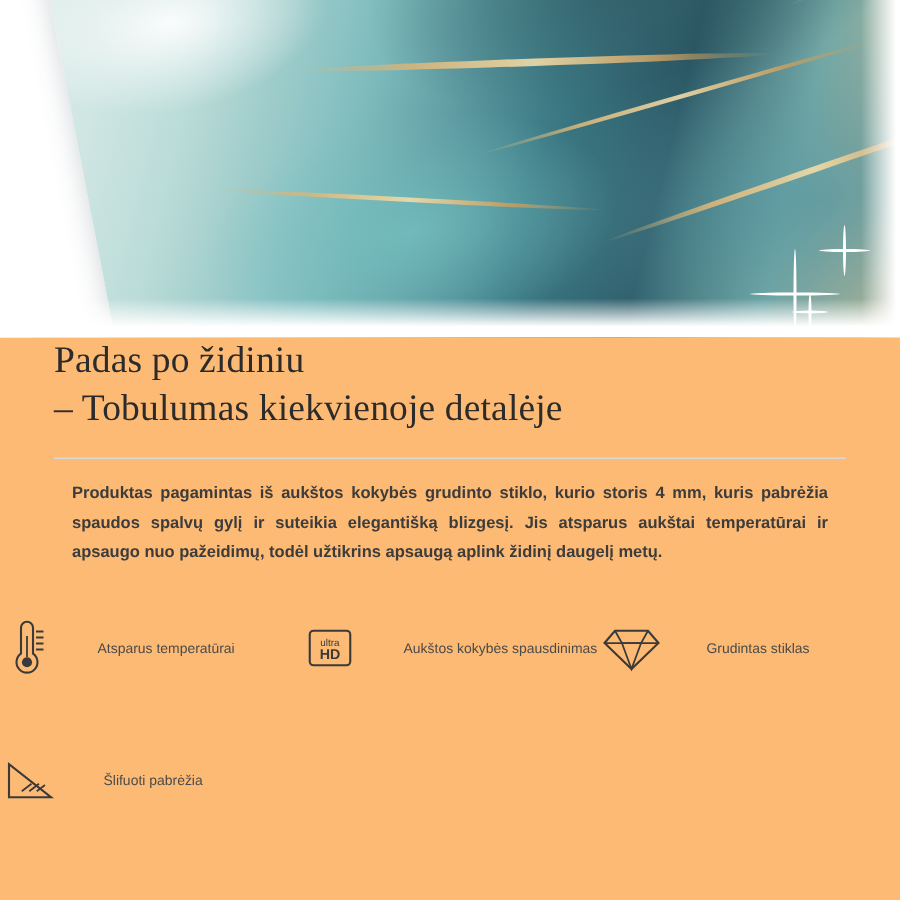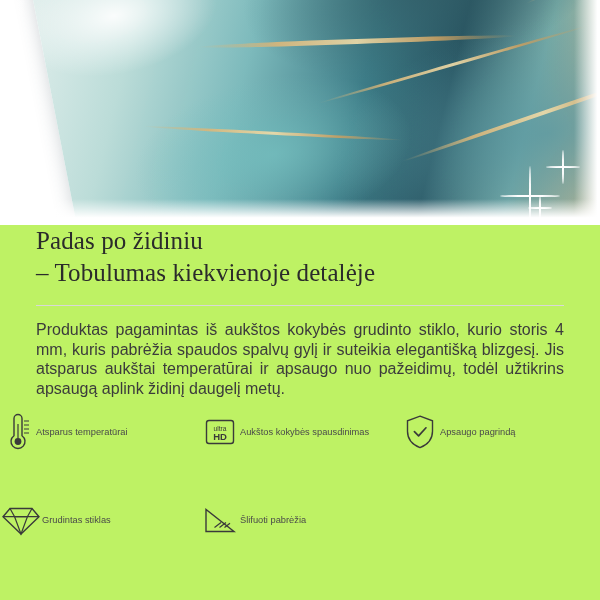--- a/index.html
+++ b/index.html
@@ -10,21 +10,21 @@
     width: 600px;
     height: 600px;
     background: #ffffff;
     font-family: "Liberation Sans", sans-serif;
     overflow: hidden;
   }
   .page {
     position: relative;
     width: 600px;
     height: 600px;
-    background: #bef264;
+    background: #fdba74;
     overflow: hidden;
   }
 
   
   .hero {
     position: absolute;
     left: 0;
     top: 0;
     width: 600px;
     height: 225px;
@@ -136,25 +136,26 @@
   .headline .line2 {
     display: block;
   }
   .divider {
     margin: 16px 36px 0 36px;
     height: 1px;
     background: #d8d8d8;
   }
   .body-copy {
     margin: 14px 0 0 0;
-    padding: 0 36px;
-    font-size: 16px;
+    padding: 0 48px;
+    font-size: 11px;
     line-height: 19.5px;
     color: #3c3c3c;
     text-align: justify;
+    font-weight: bold;
   }
 
   
   .features {
     position: absolute;
     left: 0;
     top: 388px;
     width: 600px;
     display: flex;
     flex-wrap: wrap;
@@ -172,20 +173,21 @@
     display: flex;
     align-items: center;
     justify-content: center;
   }
   .feature .caption {
     font-size: 9.3px;
     color: #4a4a4a;
     text-align: center;
     line-height: 12px;
     max-width: 170px;
+    margin-left: 29px;
   }
   svg { display: block; }
 </style>
 </head>
 <body>
 
 <div class="page">
 
   <div class="hero">
     <div class="hero-inner">
@@ -242,29 +244,20 @@
       <div class="icon-wrap">
         <svg width="40" height="40" viewBox="0 0 40 40" fill="none" stroke="#3a3a3a" stroke-width="1.4">
           <rect x="6.5" y="8.5" width="27" height="23" rx="2.5"></rect>
           <text x="20" y="18.6" font-family="Liberation Sans, sans-serif" font-size="6.6" fill="#3a3a3a" stroke="none" text-anchor="middle">ultra</text>
           <text x="20" y="27.5" font-family="Liberation Sans, sans-serif" font-size="9.5" font-weight="bold" fill="#3a3a3a" stroke="none" text-anchor="middle">HD</text>
         </svg>
       </div>
       <div class="caption">Aukštos kokybės spausdinimas</div>
     </div>
 
-    <div class="feature">
-      <div class="icon-wrap">
-        <svg width="40" height="42" viewBox="0 0 40 42" fill="none" stroke="#3a3a3a" stroke-width="1.4">
-          <path d="M20 5.2l12.5 4.6v10.4c0 8.1-5.4 13.6-12.5 16.4C12.9 33.8 7.5 28.3 7.5 20.2V9.8L20 5.2z"></path>
-          <path d="M14.4 20.6l4.2 4.3 7.4-8.1" stroke-width="1.7" stroke-linecap="round" stroke-linejoin="round"></path>
-        </svg>
-      </div>
-      <div class="caption">Apsaugo pagrindą</div>
-    </div>
 
     <div class="feature">
       <div class="icon-wrap">
         <svg width="42" height="38" viewBox="0 0 42 38" fill="none" stroke="#3a3a3a" stroke-width="1.4">
           <path d="M10 7.5h22l7 8.2L21 33 3 15.7 10 7.5z"></path>
           <path d="M3 15.7h36" stroke-width="1.2"></path>
           <path d="M10 7.5l4.6 8.2L21 33l6.4-17.3L32 7.5" stroke-width="1.2"></path>
           <path d="M14.6 15.7h12.8" stroke-width="1.2"></path>
         </svg>
       </div>

